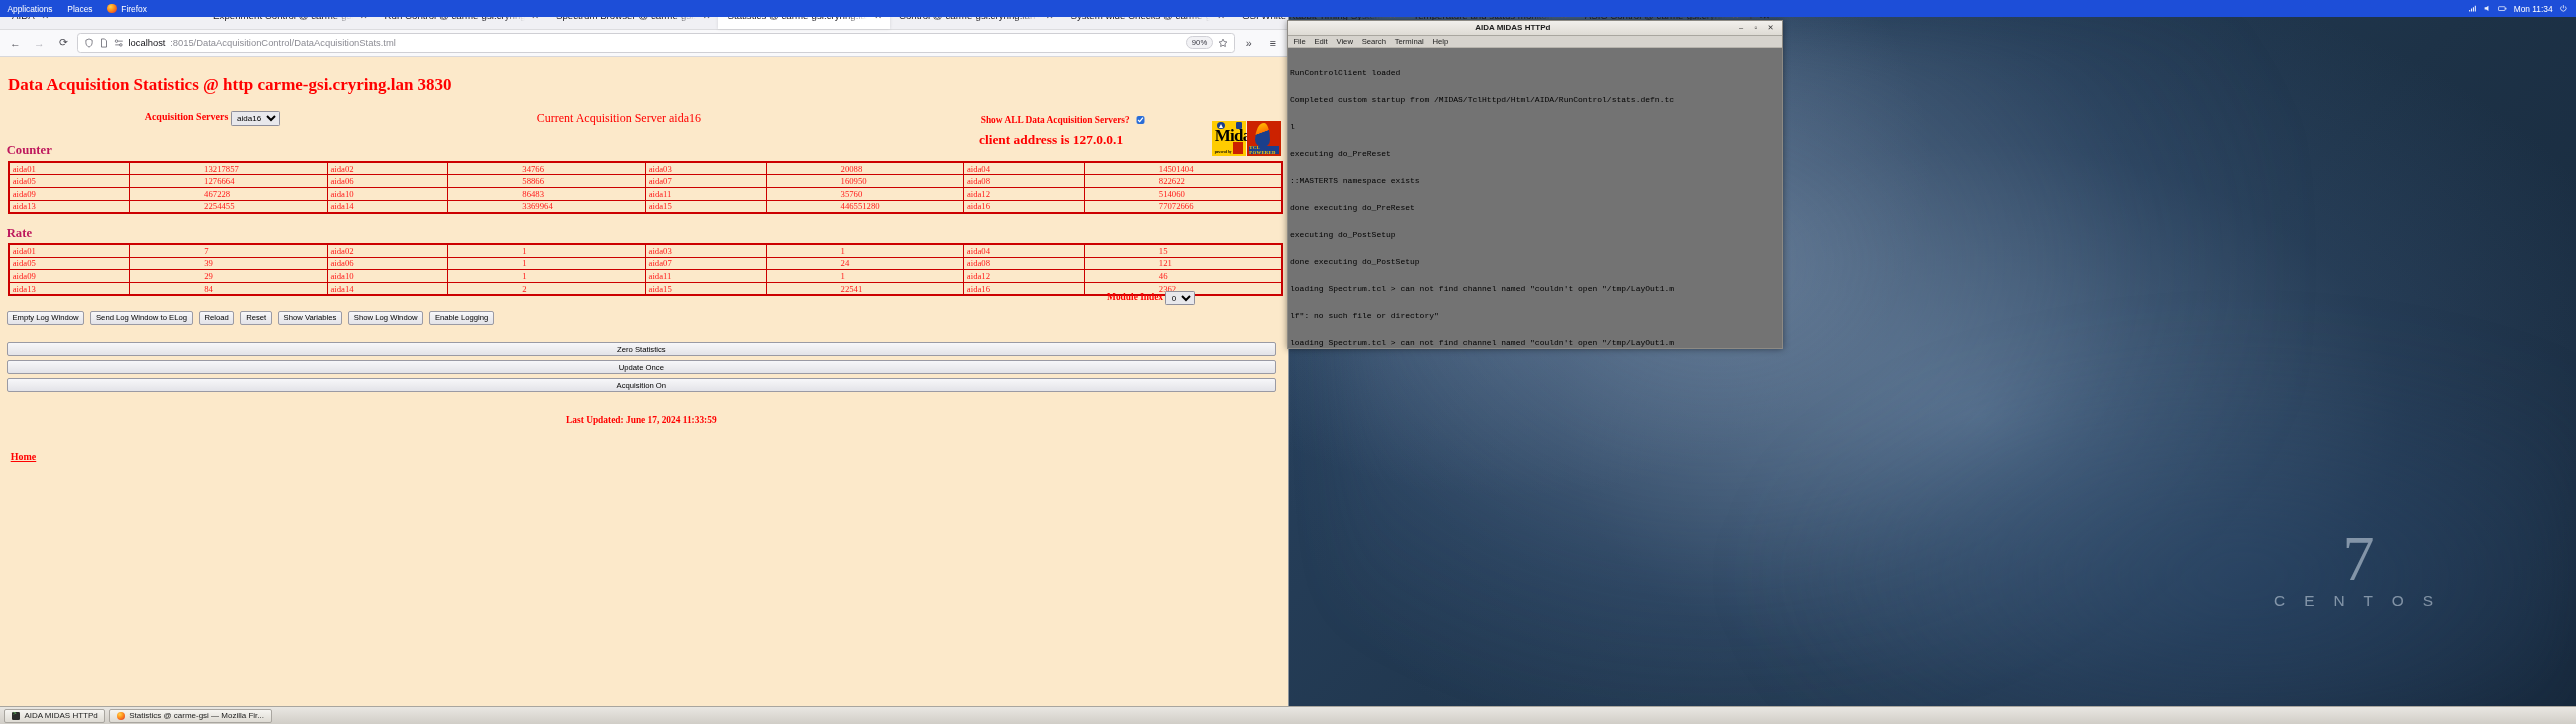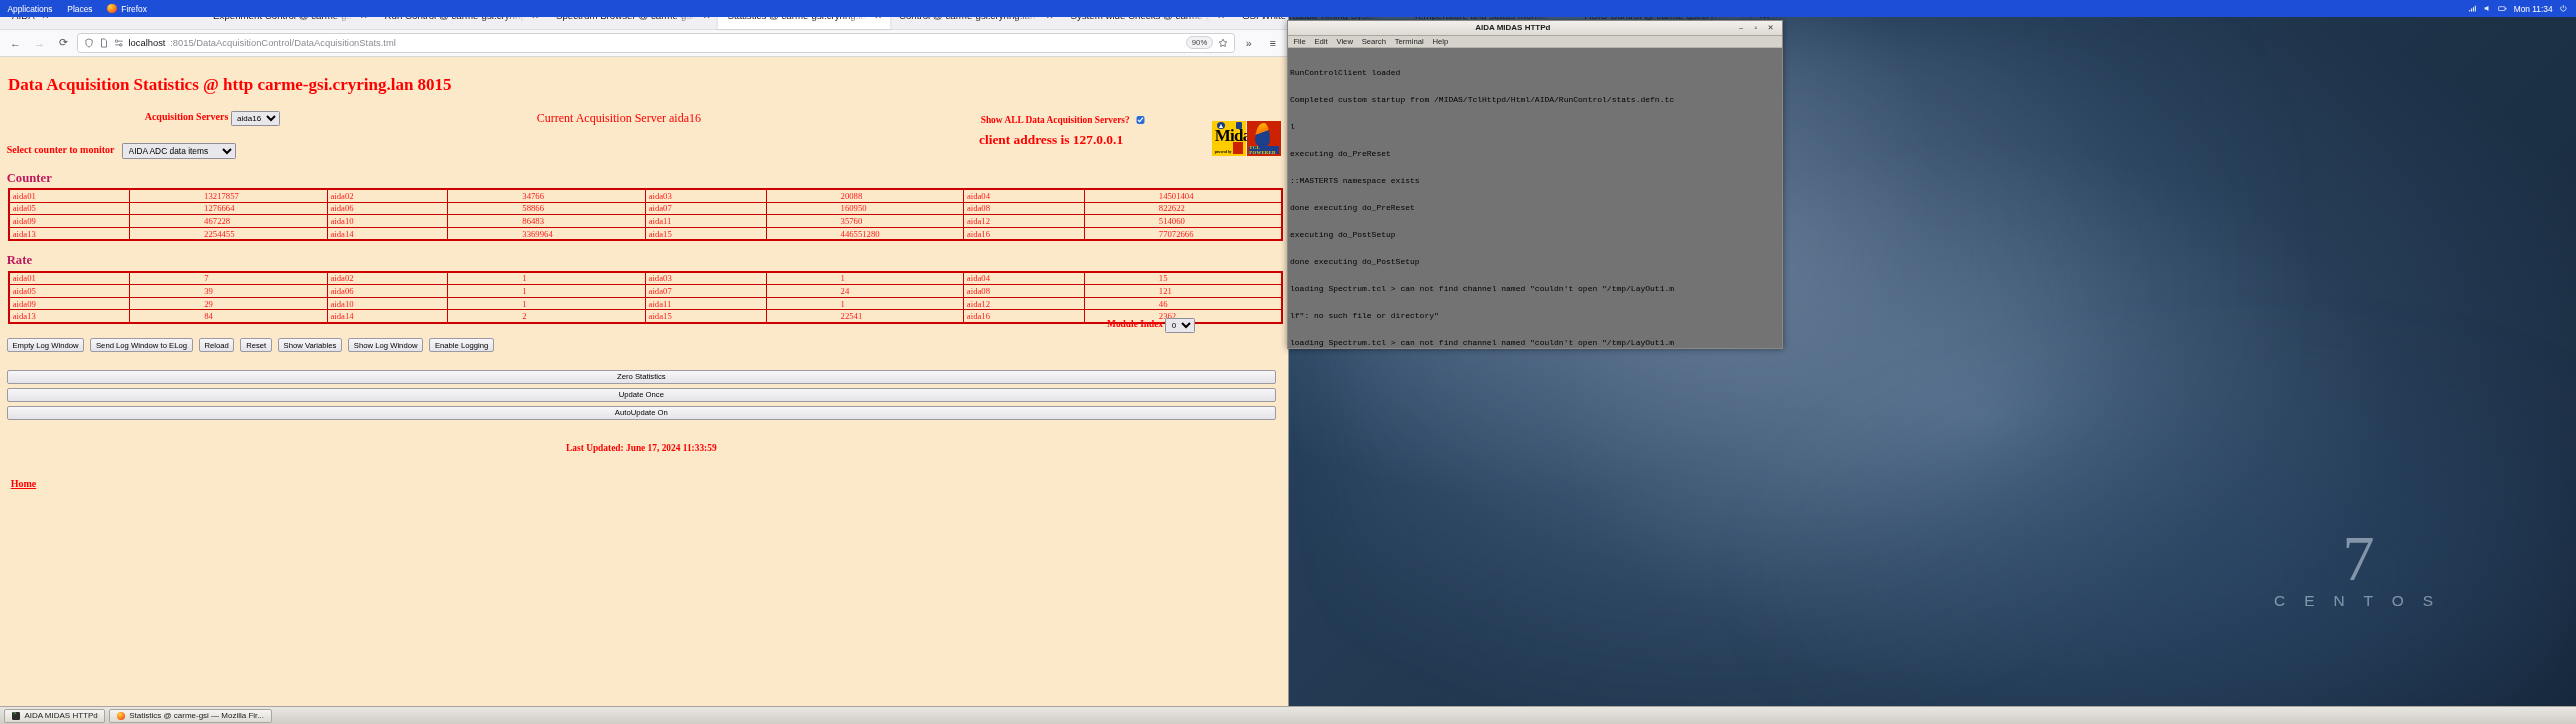--- a/index.html
+++ b/index.html
@@ -398,21 +398,21 @@
           <path d="M8 1.8l1.9 3.9 4.3.6-3.1 3 .7 4.3L8 11.6l-3.8 2 .7-4.3-3.1-3 4.3-.6z" fill="none" stroke="#5b5b66" stroke-width="1.2"></path>
         </svg>
     </div>
     <div class="navicon">»</div>
     <div class="navicon">≡</div>
   </div>
 
   <div id="page">
     <div id="page-inner">
 
-      <h1 class="title">Data Acquisition Statistics @ http carme-gsi.cryring.lan 8015</h1>
+      <h1 class="title">Data Acquisition Statistics @ http carme-gsi.cryring.lan 3830</h1>
       <div class="clientaddr">client address is 127.0.0.1</div>
 
       <div id="logos">
         <div class="logo-midas">
           <div class="tri"></div>
             <div class="sq"></div>
           <div class="m">Midas</div>
           <div class="pw">powered by</div>
           <div class="chip"></div>
         </div>
@@ -429,26 +429,20 @@
             <option>aida16</option>
           </select>
         </div>
         <div class="ctrl-cur">Current Acquisition Server aida16</div>
         <div class="ctrl-show">
           <span>Show ALL Data Acquisition Servers?</span>
           <input type="checkbox" class="cb" checked="" style="">
         </div>
       </div>
 
-      <div class="selcounter">
-        <span>Select counter to monitor</span>
-        <select class="sel">
-          <option>AIDA ADC data items</option>
-        </select>
-      </div>
 
       <div class="tbl-title">Counter</div>
       <table class="stats">
         <tbody>
           <tr>
             <td class="name">aida01</td>
             <td class="val">13217857</td>
             <td class="name">aida02</td>
             <td class="val">34766</td>
             <td class="name">aida03</td>
@@ -549,21 +543,21 @@
           <span>Module Index</span>
           <select class="sel">
             <option>0</option>
           </select>
         </div>
       </div>
 
       <div class="btnrow2">
         <button class="btn">Zero Statistics</button>
         <button class="btn">Update Once</button>
-        <button class="btn">AutoUpdate On</button>
+        <button class="btn">Acquisition On</button>
       </div>
 
       <div class="updated">Last Updated: June 17, 2024 11:33:59</div>
 
       <a class="homelink" href="#">Home</a>
     </div>
   </div>
 </div>
 
 <div id="term">

